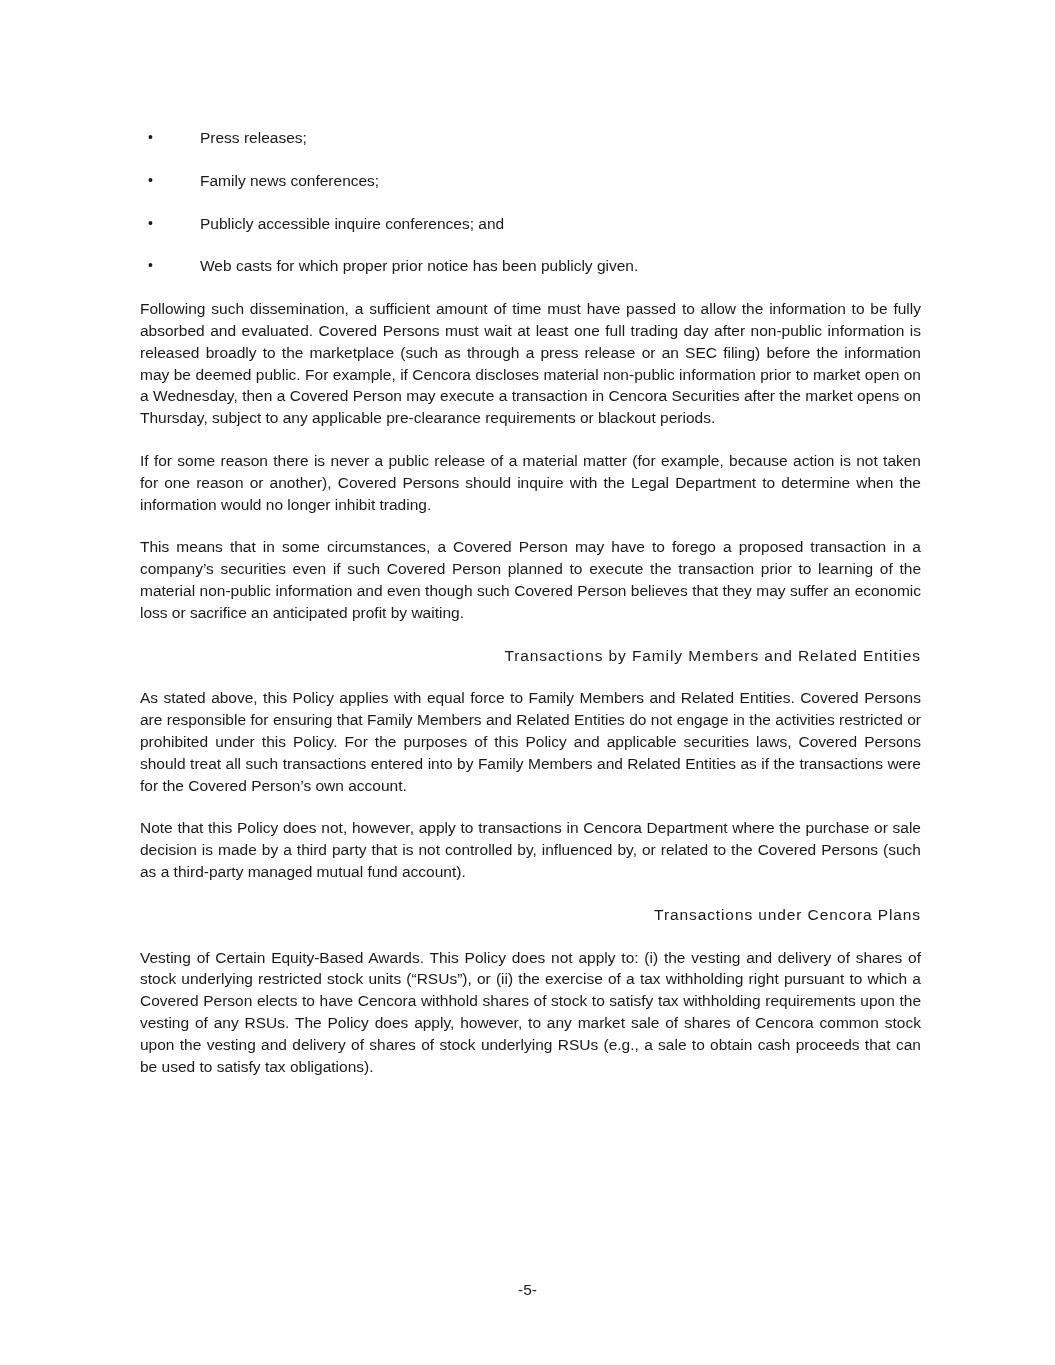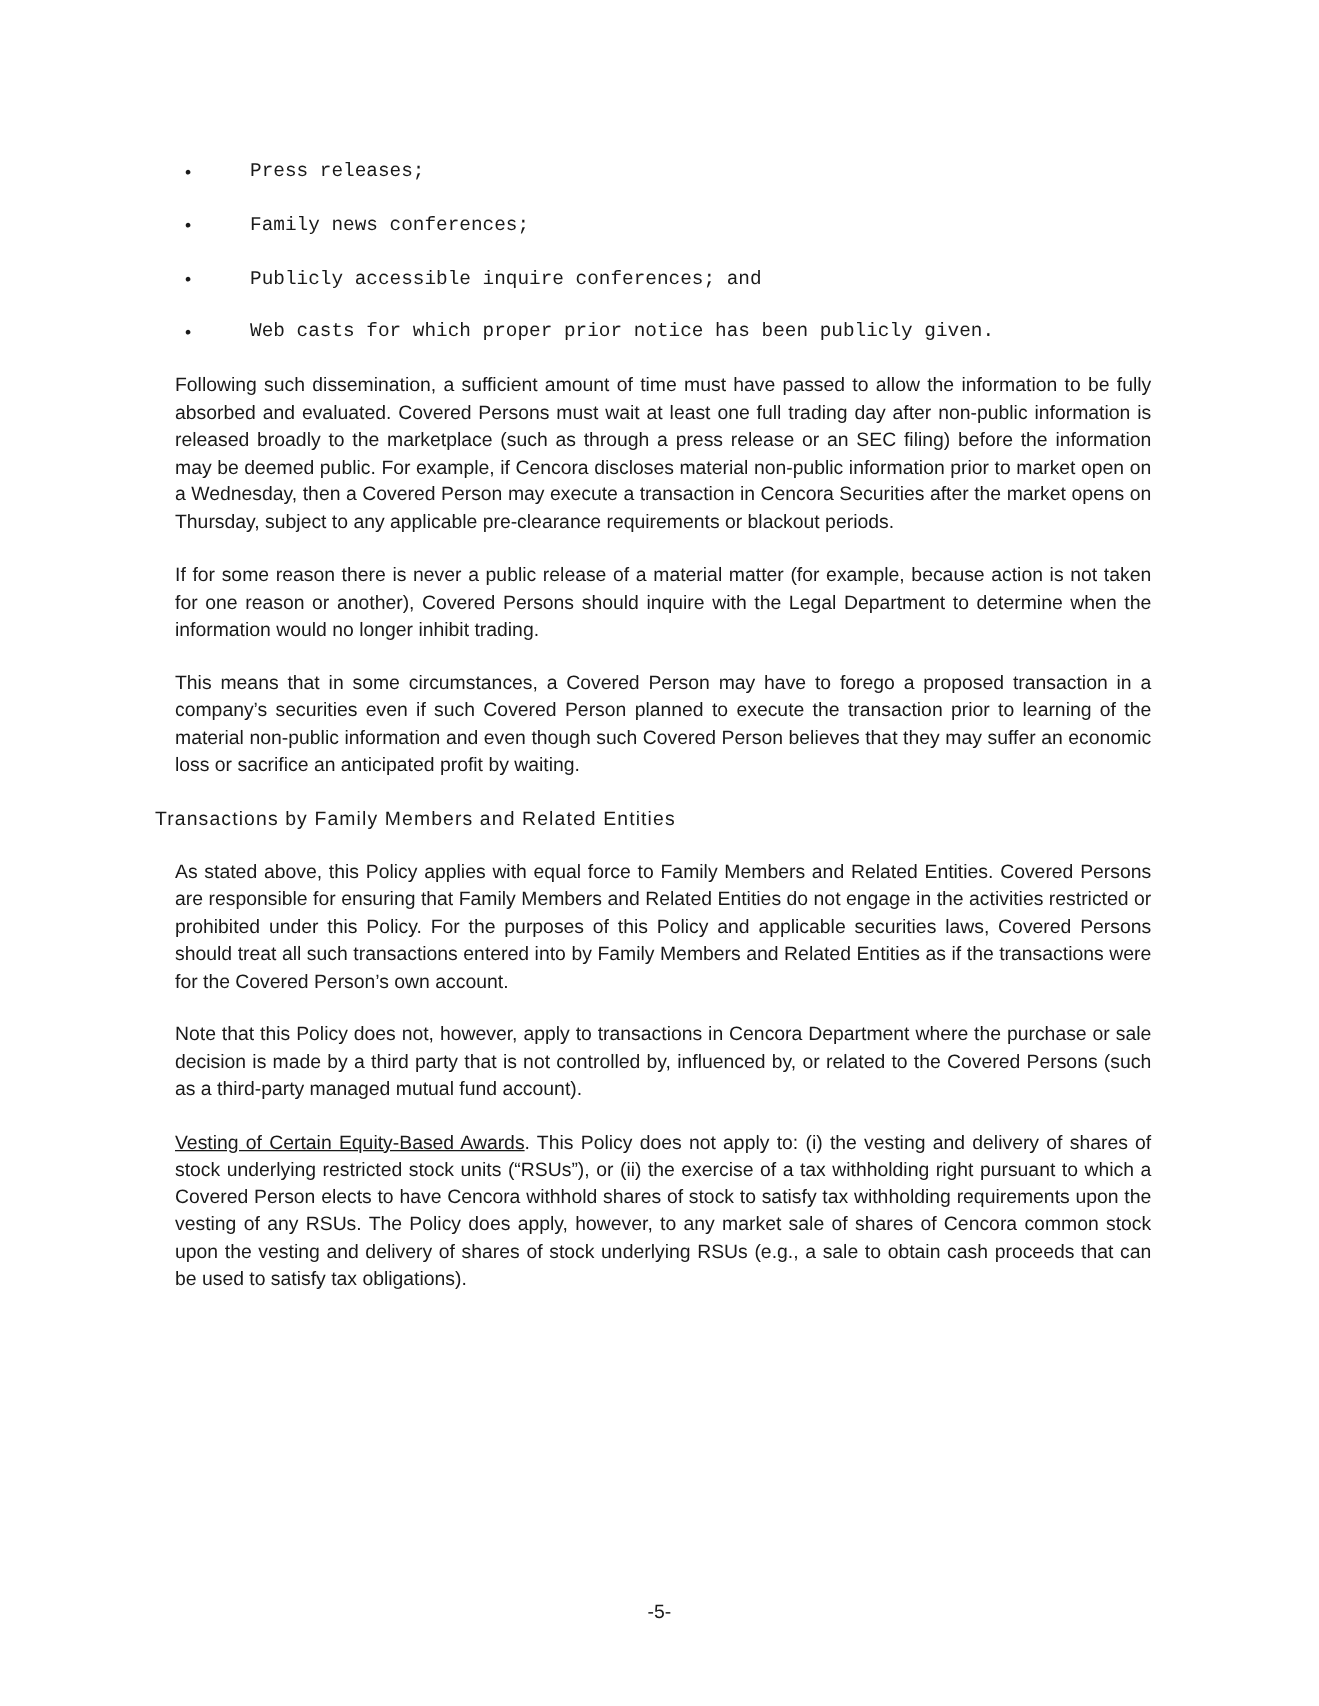--- a/index.html
+++ b/index.html
@@ -30,32 +30,32 @@
     display: flex;
     margin-bottom: 21px;
     text-align: left;
   }
   .bullet-glyph {
     flex: none;
     width: 52px;
     margin-left: 24px;
     font-size: 14px;
   }
-  .bullet-text { flex: 1; font-family: Liberation Mono, monospace; }
+  .bullet-text { flex: 1; }
   .para {
     margin: 0 0 21px 16px;
   }
   .heading {
     font-size: 15.5px;
     font-weight: normal;
     letter-spacing: 0.9px;
-    text-align: left;
+    text-align: right;
     margin: 0 0 21px 0;
   }
-  .underlined { text-decoration: underline; }
+  .underlined { }
   .footer {
     position: absolute;
     left: 0;
     right: 0;
     top: 1281px;
     text-align: center;
     font-size: 15.5px;
     color: #1a1a1a;
   }
 </style>
@@ -89,19 +89,20 @@
     <p class="para">If for some reason there is never a public release of a material matter (for example, because action is not taken for one reason or another), Covered Persons should inquire with the Legal Department to determine when the information would no longer inhibit trading.</p>
 
     <p class="para">This means that in some circumstances, a Covered Person may have to forego a proposed transaction in a company’s securities even if such Covered Person planned to execute the transaction prior to learning of the material non-public information and even though such Covered Person believes that they may suffer an economic loss or sacrifice an anticipated profit by waiting.</p>
 
     <h2 class="heading">Transactions by Family Members and Related Entities</h2>
 
     <p class="para">As stated above, this Policy applies with equal force to Family Members and Related Entities. Covered Persons are responsible for ensuring that Family Members and Related Entities do not engage in the activities restricted or prohibited under this Policy. For the purposes of this Policy and applicable securities laws, Covered Persons should treat all such transactions entered into by Family Members and Related Entities as if the transactions were for the Covered Person’s own account.</p>
 
     <p class="para">Note that this Policy does not, however, apply to transactions in Cencora Department where the purchase or sale decision is made by a third party that is not controlled by, influenced by, or related to the Covered Persons (such as a third-party managed mutual fund account).</p>
 
+    <h2 class="heading">Transactions under Cencora Plans</h2>
 
     <p class="para"><span class="underlined">Vesting of Certain Equity-Based Awards</span><span>. This Policy does not apply to: (i) the vesting and delivery of shares of stock underlying restricted stock units (“RSUs”), or (ii) the exercise of a tax withholding right pursuant to which a Covered Person elects to have Cencora withhold shares of stock to satisfy tax withholding requirements upon the vesting of any RSUs. The Policy does apply, however, to any market sale of shares of Cencora common stock upon the vesting and delivery of shares of stock underlying RSUs (e.g., a sale to obtain cash proceeds that can be used to satisfy tax obligations).</span></p>
 
   </div>
 
   <div class="footer">-5-</div>
 </div>
 
 </body></html>

